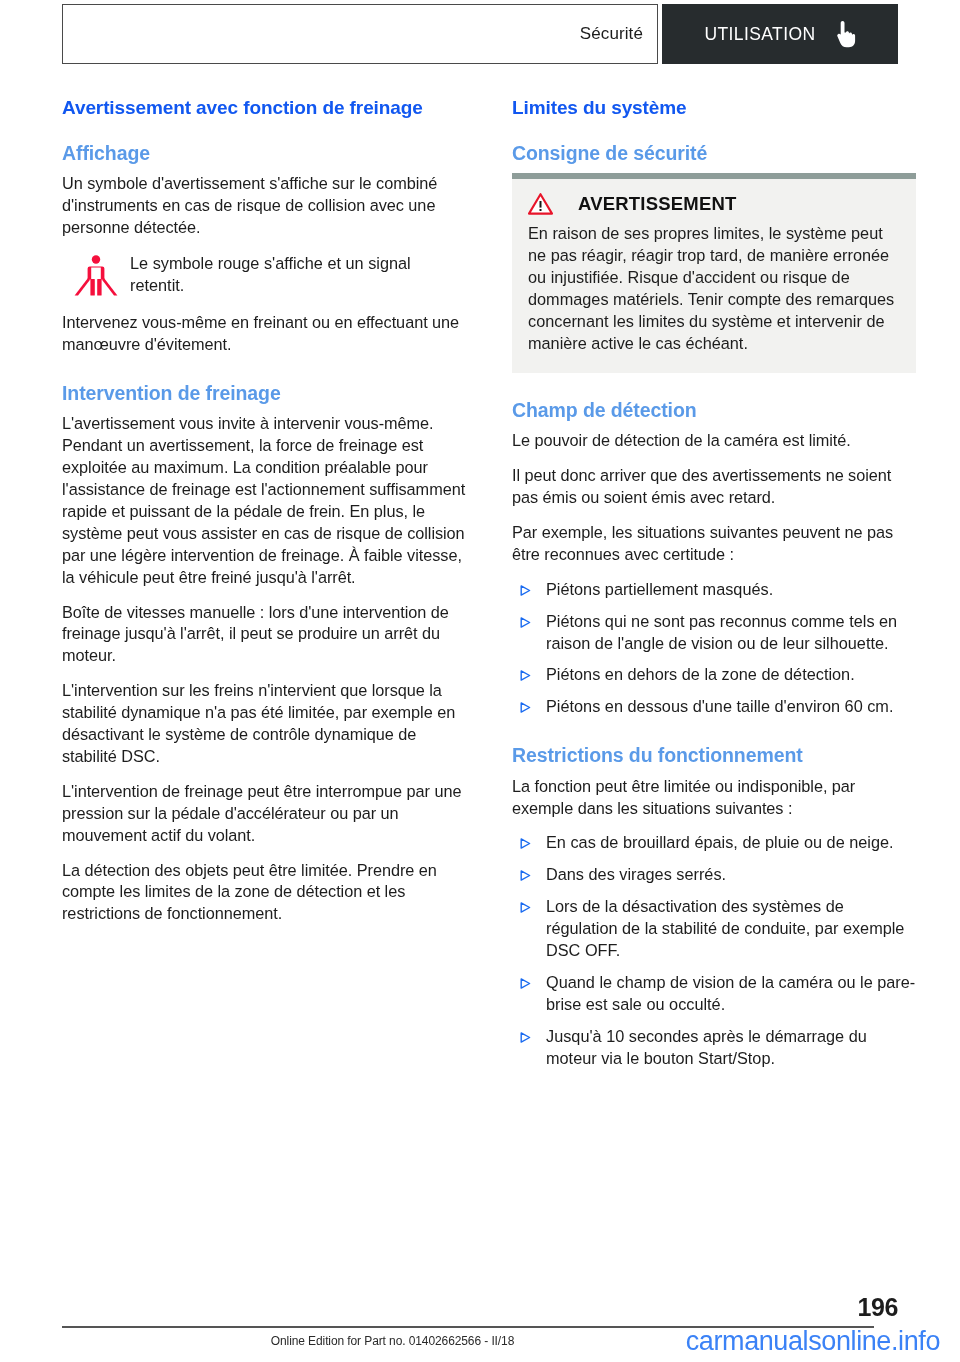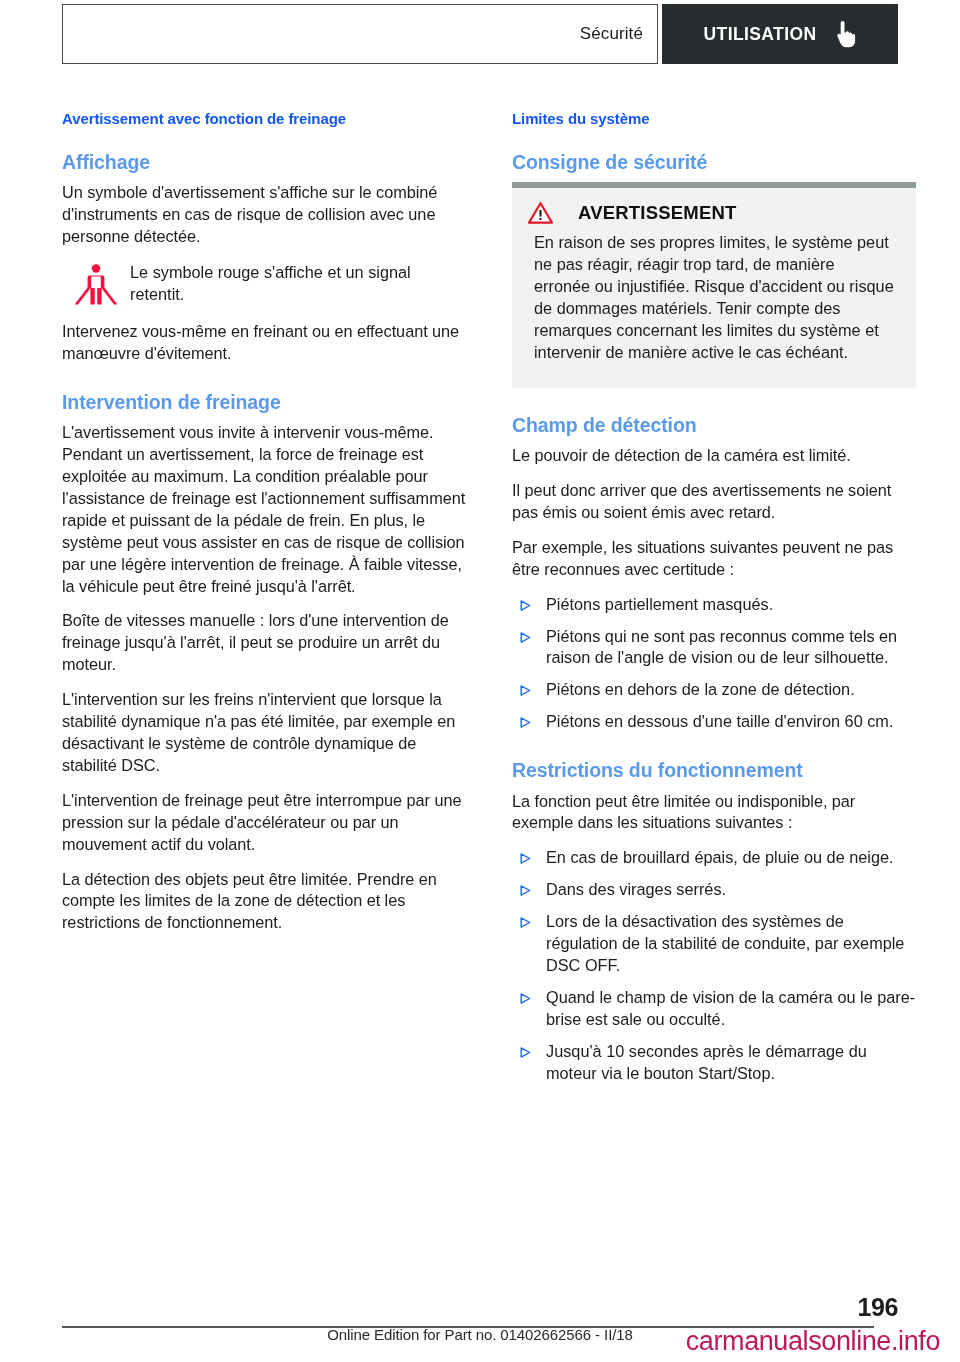--- a/index.html
+++ b/index.html
@@ -45,21 +45,21 @@
     flex: 1 1 auto;
     margin-left: 4px;
     background: #272c2e;
     display: flex;
     align-items: center;
     justify-content: center;
     gap: 18px;
   }
   .header-section-label {
     font-size: 17.5px;
-    font-weight: bold;
+    font-weight: normal;
     color: #ffffff;
     letter-spacing: 0.4px;
   }
   .hand-icon {
     width: 22px;
     height: 28px;
     display: block;
   }
 
   
@@ -71,24 +71,24 @@
   }
   .col {
     position: absolute;
     top: 0;
     width: 404px;
   }
   .col-left  { left: 0; }
   .col-right { left: 450px; }
 
   h1.title {
-    font-size: 15px;
+    font-size: 19px;
     font-weight: bold;
     color: #1157f0;
-    margin: 14px 0 22px 0;
+    margin: 0 0 22px 0;
     line-height: 1.26;
     letter-spacing: -0.1px;
   }
   h2.subtitle {
     font-size: 19.5px;
     font-weight: bold;
     color: #5a9ae8;
     margin: 26px 0 8px 0;
     line-height: 1.2;
     letter-spacing: -0.1px;
@@ -142,21 +142,21 @@
   .warning-title {
     font-size: 18.5px;
     font-weight: bold;
     color: #111111;
     letter-spacing: 0.2px;
   }
   .warning-body {
     font-size: 16.3px;
     line-height: 1.345;
     color: #1d1d1d;
-    margin: 6px;
+    margin: 0;
   }
 
   
   ul.bullets {
     list-style: none;
     margin: 0 0 12px 0;
     padding: 0;
   }
   ul.bullets li {
     position: relative;
@@ -196,33 +196,33 @@
     right: 62px;
     top: 7px;
     font-size: 25px;
     font-weight: bold;
     color: #1d1d1d;
     letter-spacing: -0.4px;
   }
   .footer-edition {
     position: absolute;
     left: 0;
-    top: 40px;
-    width: 960px;
+    top: 48px;
+    width: 785px;
     text-align: center;
-    font-size: 15px;
+    font-size: 12px;
     color: #2a2a2a;
     letter-spacing: -0.1px;
   }
   .watermark {
     position: absolute;
     right: 20px;
     top: 40px;
     font-size: 27px;
-    color: #be185d;
+    color: #3b82f6;
     letter-spacing: -0.4px;
     white-space: nowrap;
   }
 </style>
 </head>
 <body>
 
 <div class="header">
   <div class="header-breadcrumb">
     <span class="header-breadcrumb-label">Sécurité</span>

